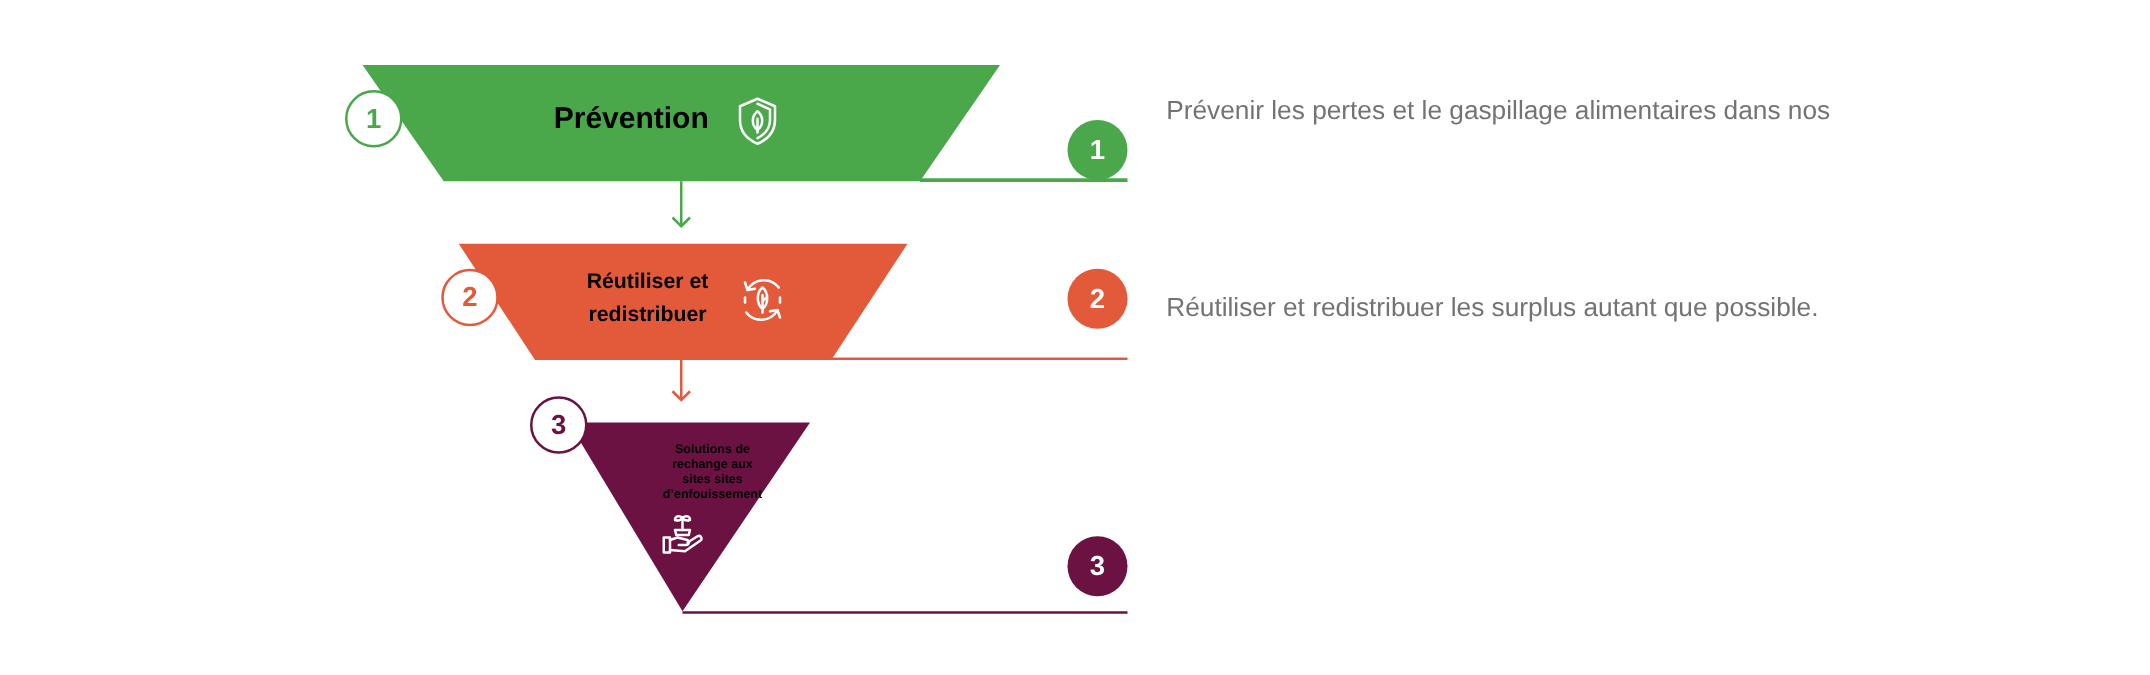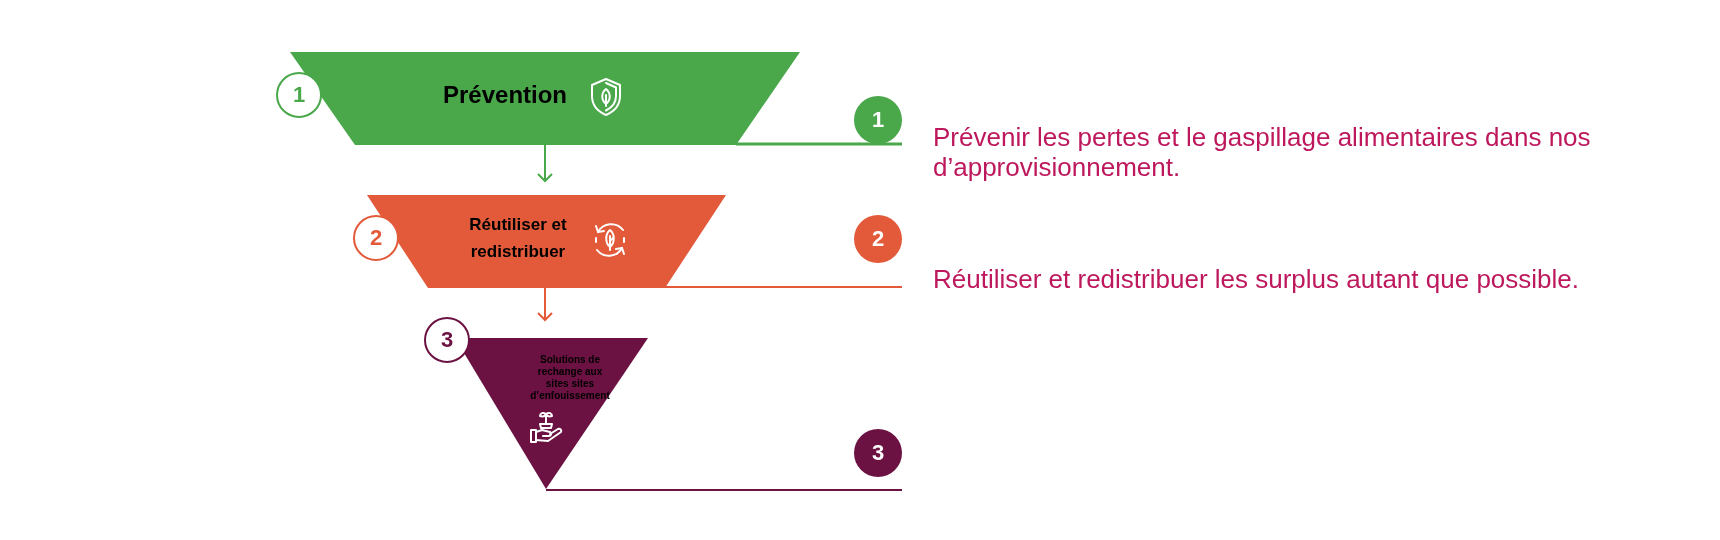--- a/index.html
+++ b/index.html
@@ -1,21 +1,21 @@
 <!DOCTYPE html>
 <html><head>
 <meta charset="utf-8">
 <style>
   html, body { margin:0; padding:0; background:#ffffff; }
   body { width:1720px; height:540px; position:relative; overflow:hidden; font-family:"Liberation Sans", "DejaVu Sans", sans-serif; }
   svg.canvas { position:absolute; left:0; top:0; }
   .badge { position:absolute; width:42px; height:42px; border-radius:50%; background:#fff; border:2px solid; display:flex; align-items:center; justify-content:center; font-weight:bold; font-size:22px; box-sizing:content-box; }
   .rbadge { position:absolute; width:48px; height:48px; border-radius:50%; color:#fff; display:flex; align-items:center; justify-content:center; font-weight:bold; font-size:22px; }
   .stage-title { position:absolute; color:#000000; font-weight:bold; text-align:center; }
-  .desc { position:absolute; left:933px; color:#be185d; font-size:26px; line-height:30px; width:600px;margin-top:48px; }
+  .desc { position:absolute; left:933px; color:#737373; font-size:21px; line-height:30px; width:600px; }
   .desc span { display:block; white-space:nowrap; }
   .icon { position:absolute; }
 </style>
 </head>
 <body>
 
 <svg class="canvas" width="1720" height="540" viewBox="0 0 1720 540">
 
   <polygon points="290,52 800,52 736,145 355,145" fill="#4aa84b"></polygon>
   <line x1="736" y1="144" x2="902" y2="144" stroke="#4aa84b" stroke-width="3"></line>
@@ -93,19 +93,18 @@
 </div>
 <div class="rbadge" style="left:854px; top:215px; background:#e35a3a;">
   <span>2</span>
 </div>
 <div class="rbadge" style="left:854px; top:429px; background:#6b1242;">
   <span>3</span>
 </div>
 
 <div class="desc" style="top:74px;">
   <span>Prévenir les pertes et le gaspillage alimentaires dans nos</span>
-  <span>d’approvisionnement.</span>
 </div>
-<div class="desc" style="top:216px;">
+<div class="desc" style="top:232px;">
   <span>Réutiliser et redistribuer les surplus autant que possible.</span>
 </div>
 <div class="desc" style="top:424px;">
 </div>
 
 </body></html>

